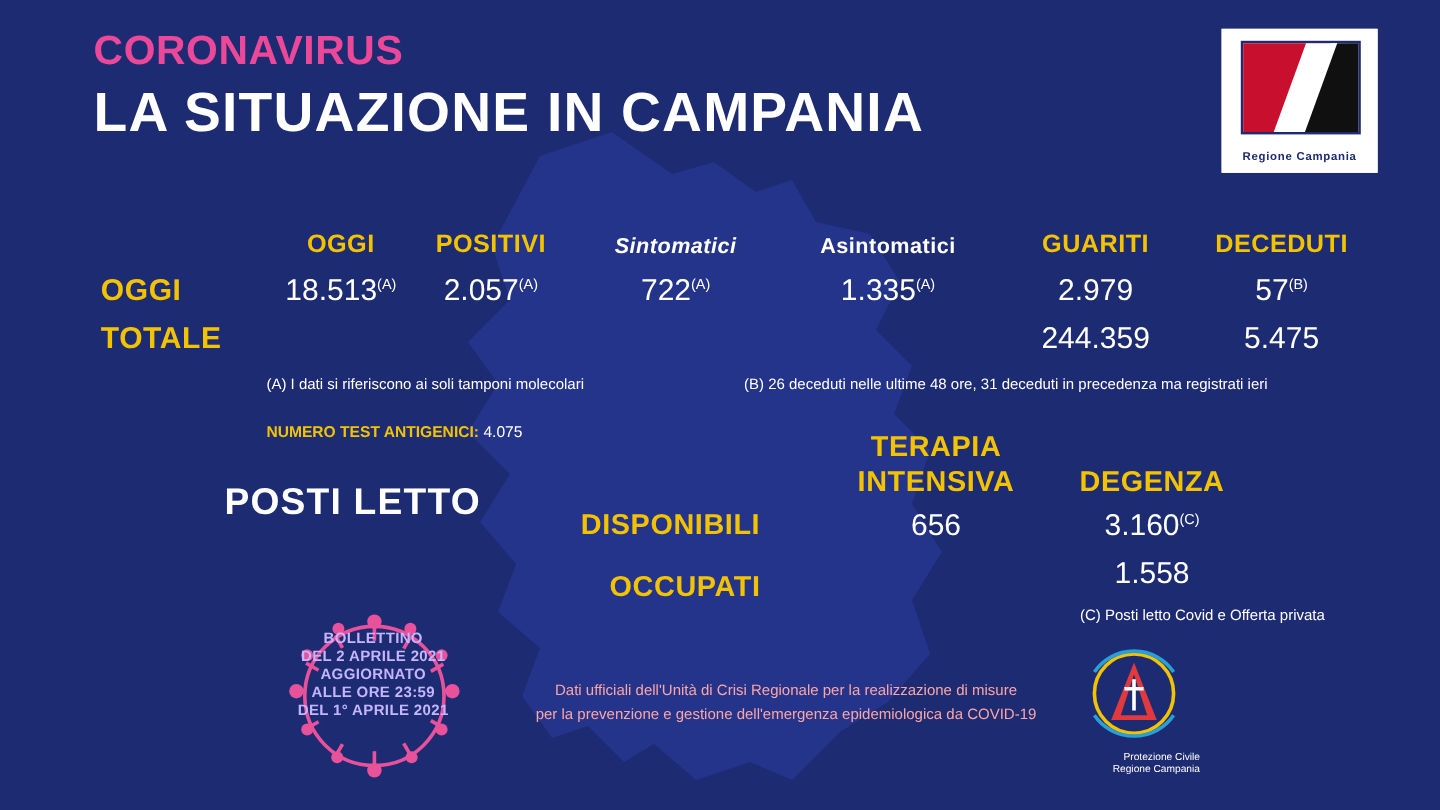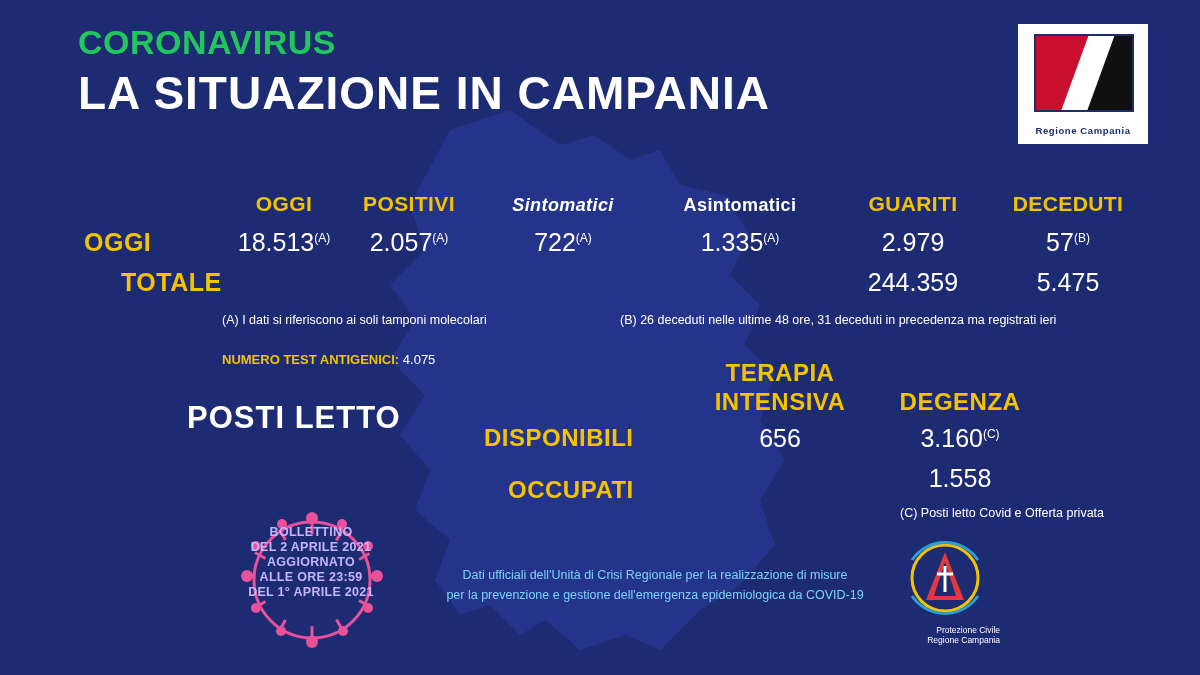--- a/index.html
+++ b/index.html
@@ -30,21 +30,21 @@
   #header {
     position: absolute;
     left: 78px;
     top: 22px;
   }
   #title-small {
     font-size: 34px;
     font-weight: bold;
     letter-spacing: 0.5px;
     line-height: 40px;
-    color: #22c55e;
+    color: #ec4899;
   }
   #title-big {
     font-size: 46px;
     font-weight: bold;
     letter-spacing: 1px;
     line-height: 54px;
     margin-top: 4px;
     color: #ffffff;
   }
   
@@ -214,21 +214,21 @@
   }
   
   #footer-text {
     position: absolute;
     left: 430px;
     top: 565px;
     width: 450px;
     text-align: center;
     font-size: 12.5px;
     line-height: 20px;
-    color: #7dd3fc;
+    color: #fca5a5;
   }
   #protezione-logo {
     position: absolute;
     left: 890px;
     top: 540px;
     width: 110px;
     height: 105px;
     text-align: right;
   }
   #protezione-logo .pc-text {
@@ -276,21 +276,21 @@
   <div class="col-head" style="left:988px; top:192px; width:160px;">DECEDUTI</div>
 
   <div class="row-label" style="left:84px; top:228px;">OGGI</div>
   <div class="cell" style="left:222px; top:228px; width:124px;"><span>18.513</span><sup>(A)</sup></div>
   <div class="cell" style="left:345px; top:228px; width:128px;"><span>2.057</span><sup>(A)</sup></div>
   <div class="cell" style="left:483px; top:228px; width:160px;"><span>722</span><sup>(A)</sup></div>
   <div class="cell" style="left:650px; top:228px; width:180px;"><span>1.335</span><sup>(A)</sup></div>
   <div class="cell" style="left:845px; top:228px; width:136px;"><span>2.979</span><sup></sup></div>
   <div class="cell" style="left:988px; top:228px; width:160px;"><span>57</span><sup>(B)</sup></div>
 
-  <div class="row-label" style="left:84px; top:268px;margin-left:37px;">TOTALE</div>
+  <div class="row-label" style="left:84px; top:268px;">TOTALE</div>
   <div class="cell" style="left:845px; top:268px; width:136px;"><span>244.359</span><sup></sup></div>
   <div class="cell" style="left:988px; top:268px; width:160px;"><span>5.475</span><sup></sup></div>
 
   <div class="note" style="left:222px; top:313px;">(A) I dati si riferiscono ai soli tamponi molecolari</div>
   <div class="note" style="left:620px; top:313px;">(B) 26 deceduti nelle ultime 48 ore, 31 deceduti in precedenza ma registrati ieri</div>
   <div class="note-yellow" style="left:222px; top:352px;"><span>NUMERO TEST ANTIGENICI:</span> <span class="val">4.075</span></div>
 
   <div id="posti-letto-title">POSTI LETTO</div>
 
   <div class="bed-head" style="left:700px; top:358px; width:160px;">

